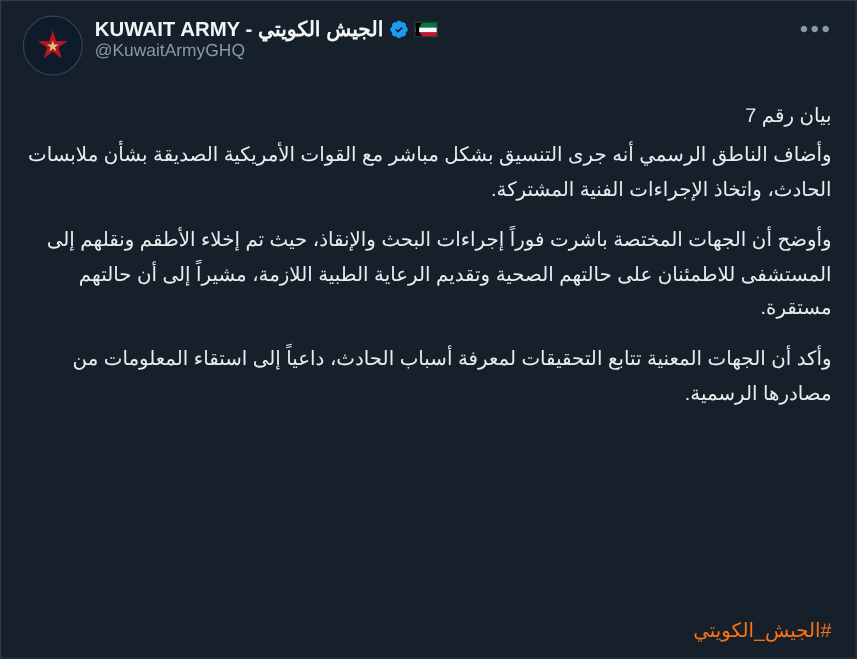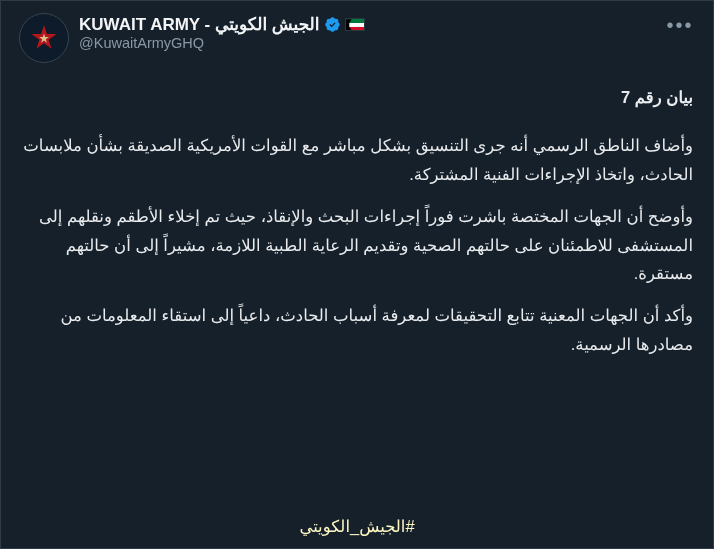--- a/index.html
+++ b/index.html
@@ -132,27 +132,26 @@
     text-align: right;
     padding: 14px 2px 0 2px;
     font-size: 16.5px;
     line-height: 1.72;
     color: #e9ebed;
   }
   .content p {
     margin: 0 0 14px 0;
   }
   .content p.lead {
-    margin-bottom: 20px;
-    font-weight: bold;
+    margin-bottom: 4px;
   }
   .hashtag {
-    color: #fef9c3;
+    color: #f97316;
     direction: rtl;
-    text-align: center;
+    text-align: right;
     font-size: 16.5px;
     padding: 0 2px 2px 2px;
     cursor: pointer;
   }
 </style>
 </head>
 <body>
 
 <div class="post">
 

